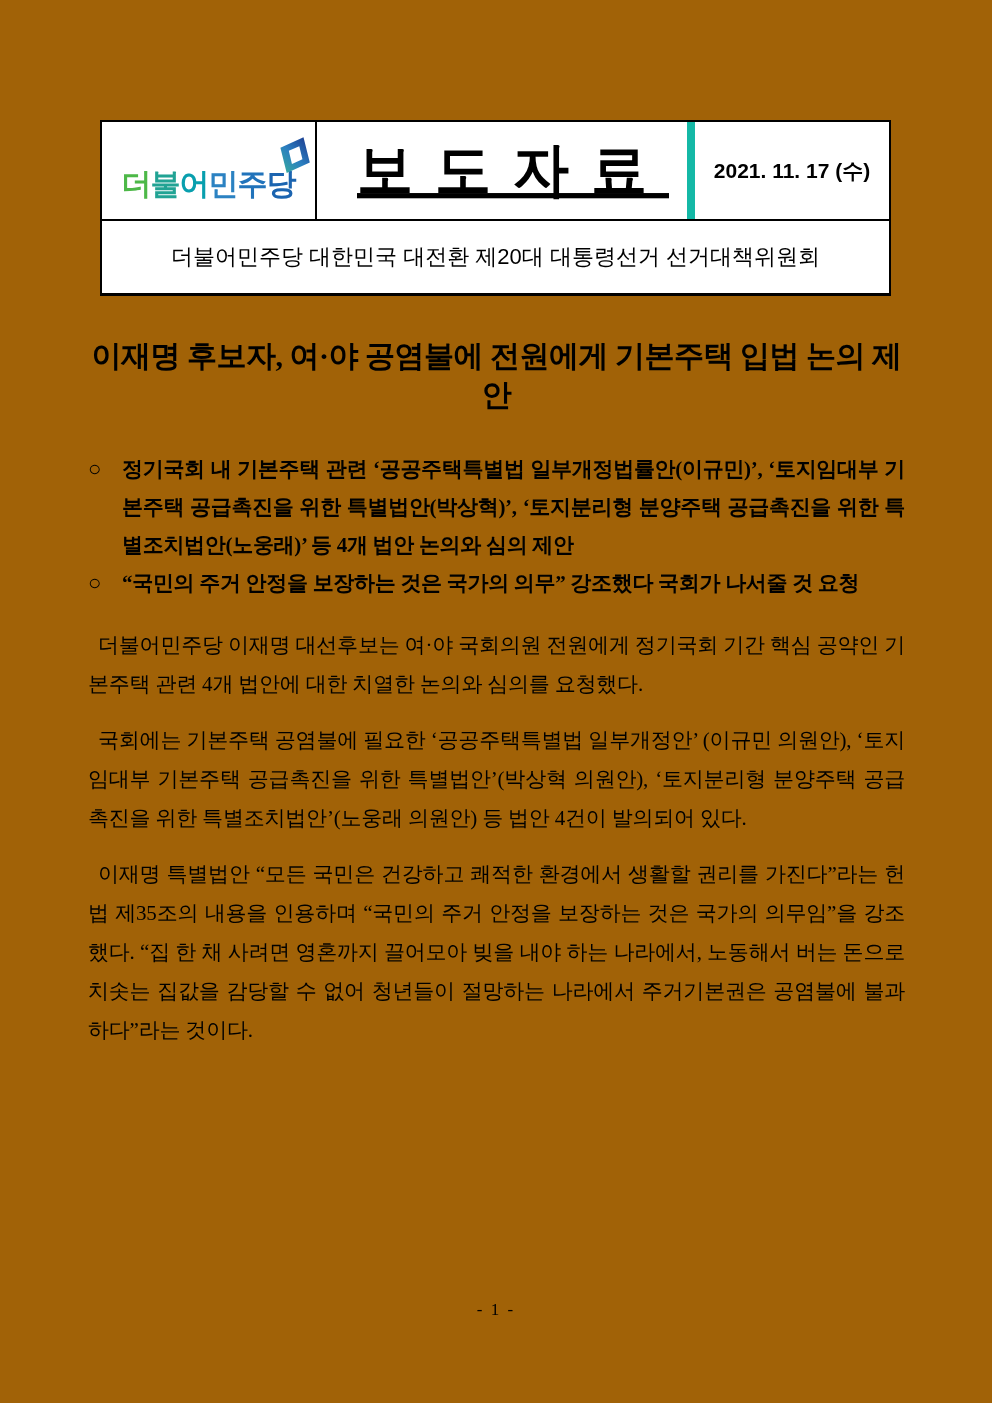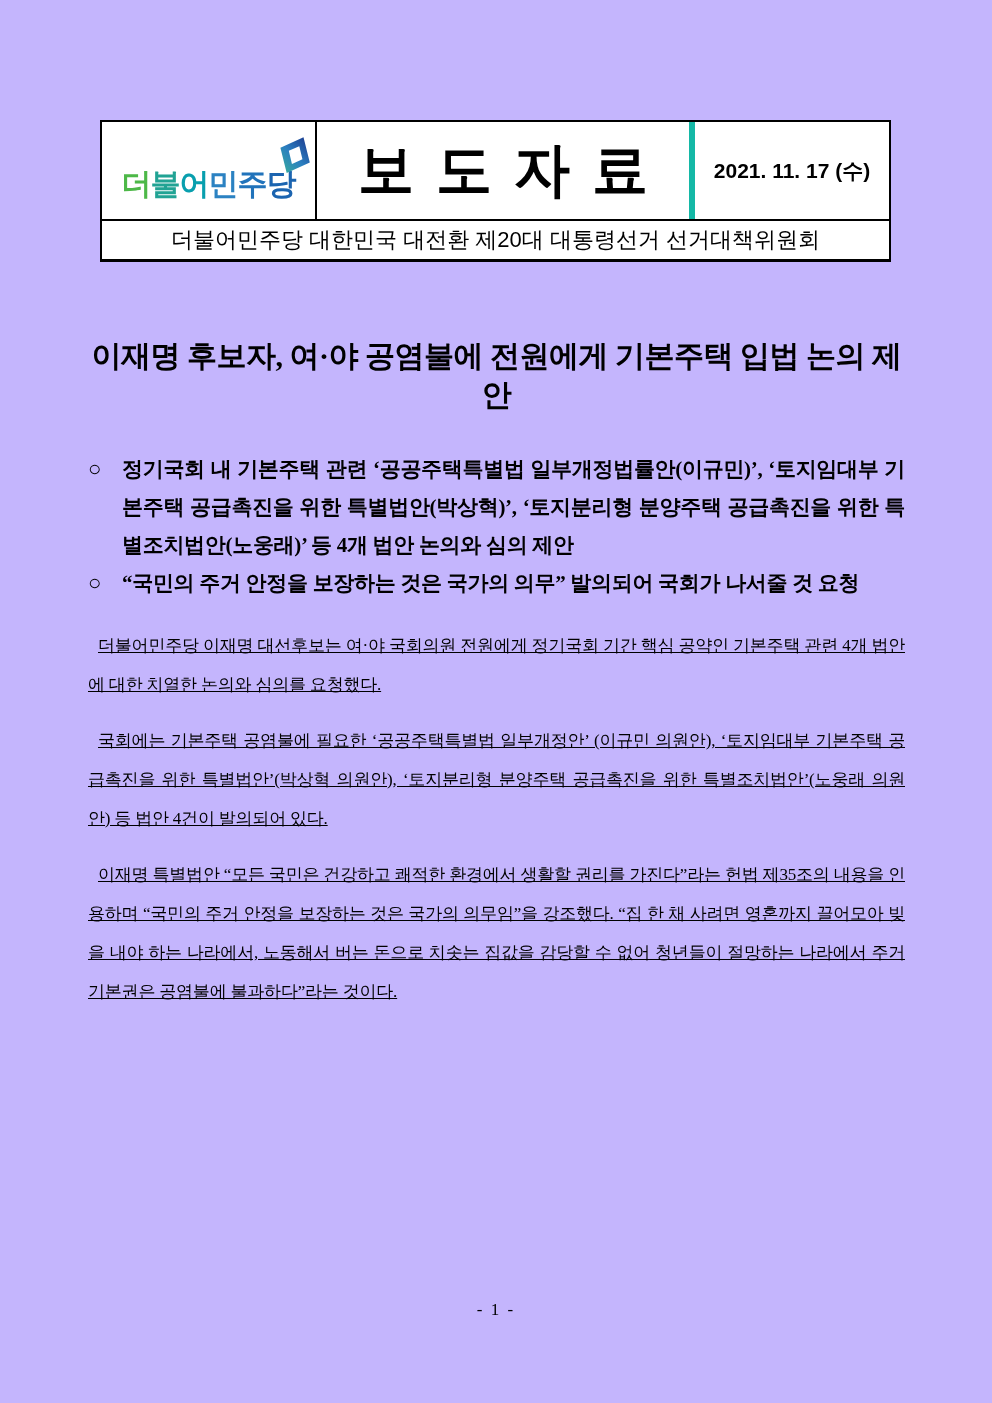--- a/index.html
+++ b/index.html
@@ -4,75 +4,75 @@
 <style>
   html, body { margin: 0; padding: 0; }
   body {
     width: 992px; height: 1403px;
     background: #ffffff;
     font-family: "Liberation Serif", "DejaVu Serif", serif;
     color: #000;
     position: relative;
     overflow: hidden;
   }
-  .page { position: absolute; inset: 0; background: #c4b5fd; }
+  .page { position: absolute; inset: 0; background: #a16207; }
 
   
   .header-box {
     position: absolute; left: 100px; top: 120px; width: 787px;
     border: 2px solid #000; border-bottom-width: 3px;
     background: #fff;
   }
   .header-row-top { display: flex; height: 97px; border-bottom: 2px solid #000; }
   .cell { display: flex; align-items: center; justify-content: center; }
   .cell-logo { width: 213px; border-right: 2px solid #000; position: relative; }
-  .cell-doctype { flex: 1; }
-  .cell-date { width: 194px; border-left: 6px solid #14b8a6; }
+  .cell-doctype { flex: 1; text-decoration: underline; }
+  .cell-date { width: 194px; border-left: 8px solid #14b8a6; }
 
   .logo-lockup { position: relative; margin-top: 26px; }
   .logo-text {
     font-family: "Liberation Sans", "DejaVu Sans", sans-serif;
     font-weight: 800; font-size: 30px; letter-spacing: -1px;
     line-height: 1; white-space: nowrap;
   }
   .flag-icon { position: absolute; right: -16px; top: -36px; width: 38px; height: 42px; }
 
   .doctype-text {
     font-family: "Liberation Sans", "DejaVu Sans", sans-serif;
     font-weight: 900; font-size: 56px; letter-spacing: 22px; margin-right: -22px;
     white-space: nowrap; transform: scaleY(1.05);
   }
   .date-text {
     font-family: "Liberation Sans", "DejaVu Sans", sans-serif;
     font-weight: 700; font-size: 21px; white-space: nowrap;
   }
   .header-row-bottom {
-    height: 38px; display: flex; align-items: center; justify-content: center;
+    height: 72px; display: flex; align-items: center; justify-content: center;
   }
   .committee-text {
     font-family: "Liberation Sans", "DejaVu Sans", sans-serif;
     font-weight: 400; font-size: 22px; letter-spacing: 0px; white-space: nowrap;
   }
 
   
   .content { position: absolute; left: 88px; top: 336px; width: 817px; }
   .article-title {
     font-size: 30px; font-weight: bold; text-align: center;
     margin: 0 0 36px 0; line-height: 1.3; letter-spacing: -0.5px;
   }
   .bullets { margin: 0 0 24px 0; }
   .bullet {
     position: relative; padding-left: 34px;
     font-size: 21px; font-weight: bold; line-height: 38px;
     text-align: justify; letter-spacing: -0.3px;
   }
   .bullet-marker { position: absolute; left: 0; top: 0; font-weight: normal; font-size: 22px; }
   .body-para {
-    font-size: 17px; line-height: 39px; margin: 0 0 17px 0;
-    text-indent: 10px; text-align: justify; letter-spacing: -0.2px; text-decoration: underline;
+    font-size: 21px; line-height: 39px; margin: 0 0 17px 0;
+    text-indent: 10px; text-align: justify; letter-spacing: -0.2px;
   }
 
   
   .footer {
     position: absolute; left: 0; right: 0; top: 1300px;
     text-align: center; font-size: 17px; letter-spacing: 2px;
   }
 </style>
 </head>
 <body>
@@ -113,21 +113,21 @@
   <div class="content">
     <h1 class="article-title">이재명 후보자, 여·야 공염불에 전원에게 기본주택 입법 논의 제안</h1>
 
     <div class="bullets">
       <div class="bullet">
         <span class="bullet-marker">○</span>
         <span>정기국회 내 기본주택 관련 ‘공공주택특별법 일부개정법률안(이규민)’, ‘토지임대부 기본주택 공급촉진을 위한 특별법안(박상혁)’, ‘토지분리형 분양주택 공급촉진을 위한 특별조치법안(노웅래)’ 등 4개 법안 논의와 심의 제안</span>
       </div>
       <div class="bullet">
         <span class="bullet-marker">○</span>
-        <span>“국민의 주거 안정을 보장하는 것은 국가의 의무” 발의되어 국회가 나서줄 것 요청</span>
+        <span>“국민의 주거 안정을 보장하는 것은 국가의 의무” 강조했다 국회가 나서줄 것 요청</span>
       </div>
     </div>
 
     <p class="body-para">더불어민주당 이재명 대선후보는 여·야 국회의원 전원에게 정기국회 기간 핵심 공약인 기본주택 관련 4개 법안에 대한 치열한 논의와 심의를 요청했다.</p>
     <p class="body-para">국회에는 기본주택 공염불에 필요한 ‘공공주택특별법 일부개정안’ (이규민 의원안), ‘토지임대부 기본주택 공급촉진을 위한 특별법안’(박상혁 의원안), ‘토지분리형 분양주택 공급촉진을 위한 특별조치법안’(노웅래 의원안) 등 법안 4건이 발의되어 있다.</p>
     <p class="body-para">이재명 특별법안 “모든 국민은 건강하고 쾌적한 환경에서 생활할 권리를 가진다”라는 헌법 제35조의 내용을 인용하며 “국민의 주거 안정을 보장하는 것은 국가의 의무임”을 강조했다. “집 한 채 사려면 영혼까지 끌어모아 빚을 내야 하는 나라에서, 노동해서 버는 돈으로 치솟는 집값을 감당할 수 없어 청년들이 절망하는 나라에서 주거기본권은 공염불에 불과하다”라는 것이다.</p>
   </div>
 
   <div class="footer">- 1 -</div>
 

